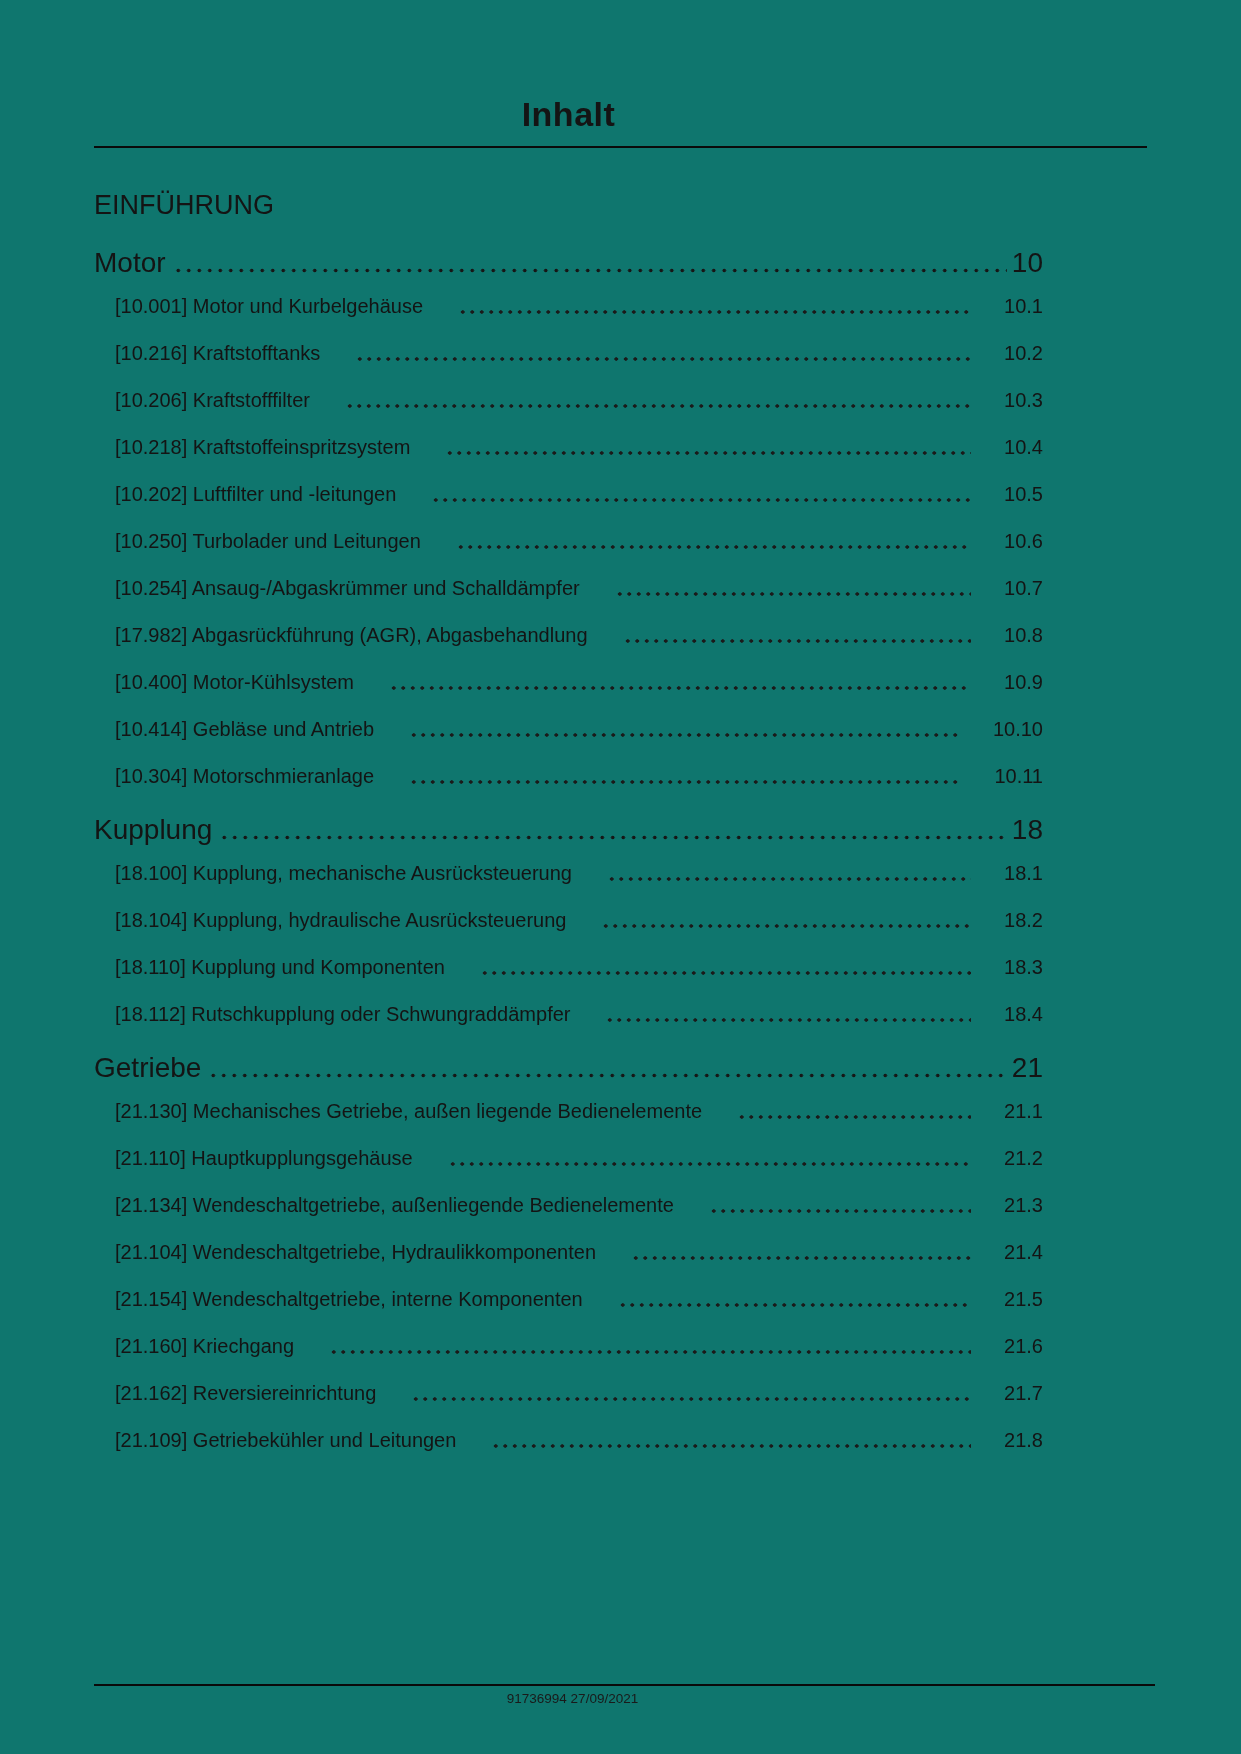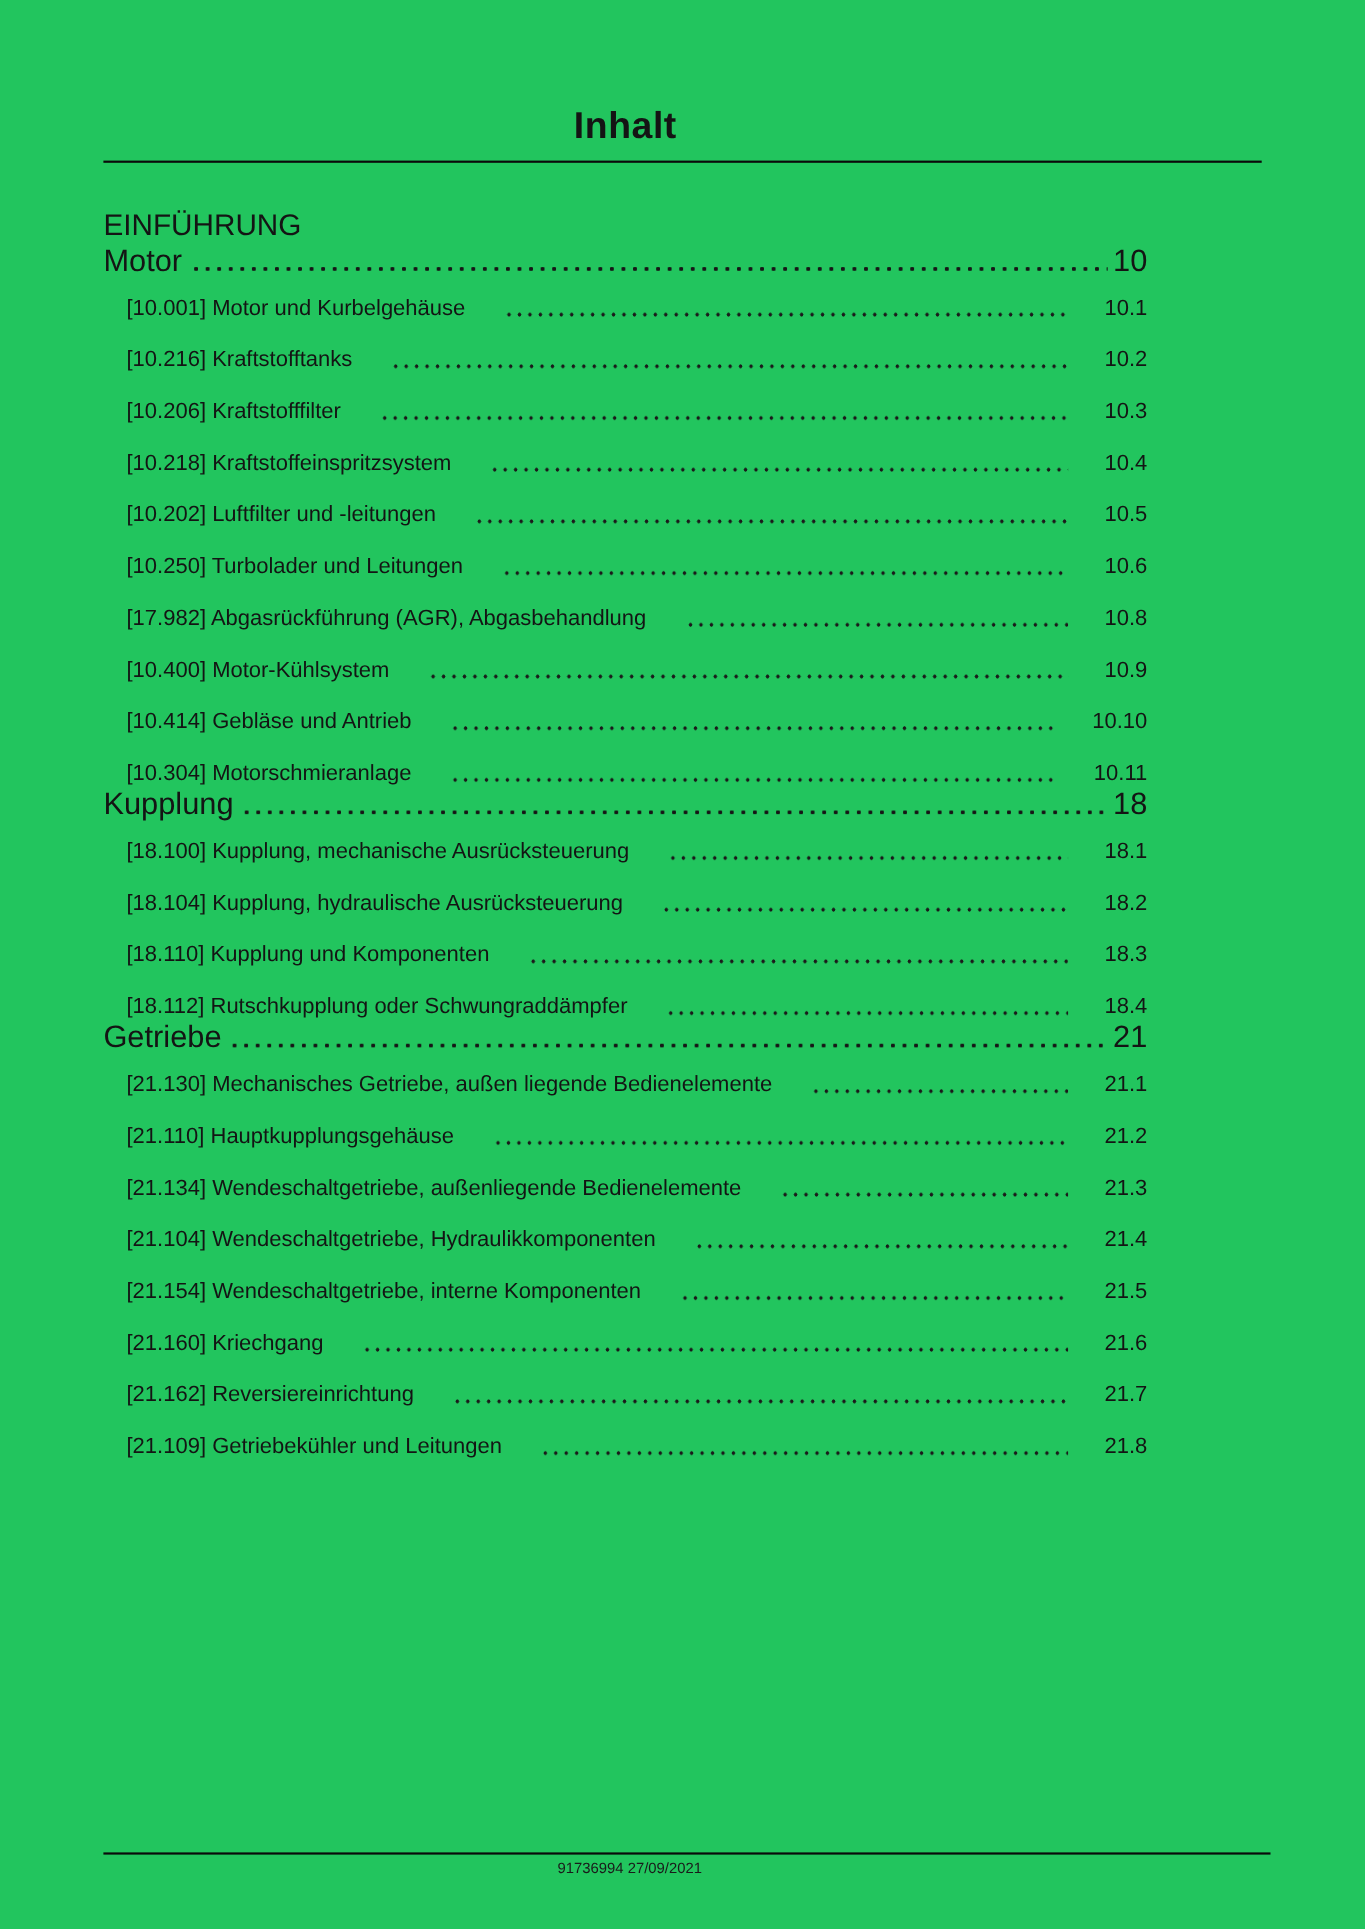--- a/index.html
+++ b/index.html
@@ -5,21 +5,21 @@
   html, body {
     margin: 0;
     padding: 0;
     background: #e8e8e8;
   }
   .page {
     position: relative;
     width: 1241px;
     height: 1754px;
     margin: 0 auto;
-    background: #22c55e;
+    background: #0f766e;
     font-family: "Liberation Sans", sans-serif;
     color: #141414;
     overflow: hidden;
   }
   .content {
     padding: 0 94px;
   }
   
   .inner {
     margin-right: 104px;
@@ -49,20 +49,21 @@
     line-height: 31px;
     margin: 42px 0 0 0;
   }
   .row {
     display: flex;
     align-items: flex-end;
     margin-right: 104px;
     white-space: nowrap;
   }
   .section-row {
+    margin-top: 26px;
     font-size: 28px;
     line-height: 32px;
   }
   .entry-row {
     margin-top: 24px;
     margin-left: 21px;
     font-size: 20px;
     line-height: 23px;
     gap: 28px;
   }
@@ -147,20 +148,25 @@
             <span class="label">[10.202] Luftfilter und -leitungen</span>
             <span class="leader"></span>
             <span class="pagenum">10.5</span>
           </div>
           <div class="row entry-row">
             <span class="label">[10.250] Turbolader und Leitungen</span>
             <span class="leader"></span>
             <span class="pagenum">10.6</span>
           </div>
           <div class="row entry-row">
+            <span class="label">[10.254] Ansaug-/Abgaskrümmer und Schalldämpfer</span>
+            <span class="leader"></span>
+            <span class="pagenum">10.7</span>
+          </div>
+          <div class="row entry-row">
             <span class="label">[17.982] Abgasrückführung (AGR), Abgasbehandlung</span>
             <span class="leader"></span>
             <span class="pagenum">10.8</span>
           </div>
           <div class="row entry-row">
             <span class="label">[10.400] Motor-Kühlsystem</span>
             <span class="leader"></span>
             <span class="pagenum">10.9</span>
           </div>
           <div class="row entry-row">

